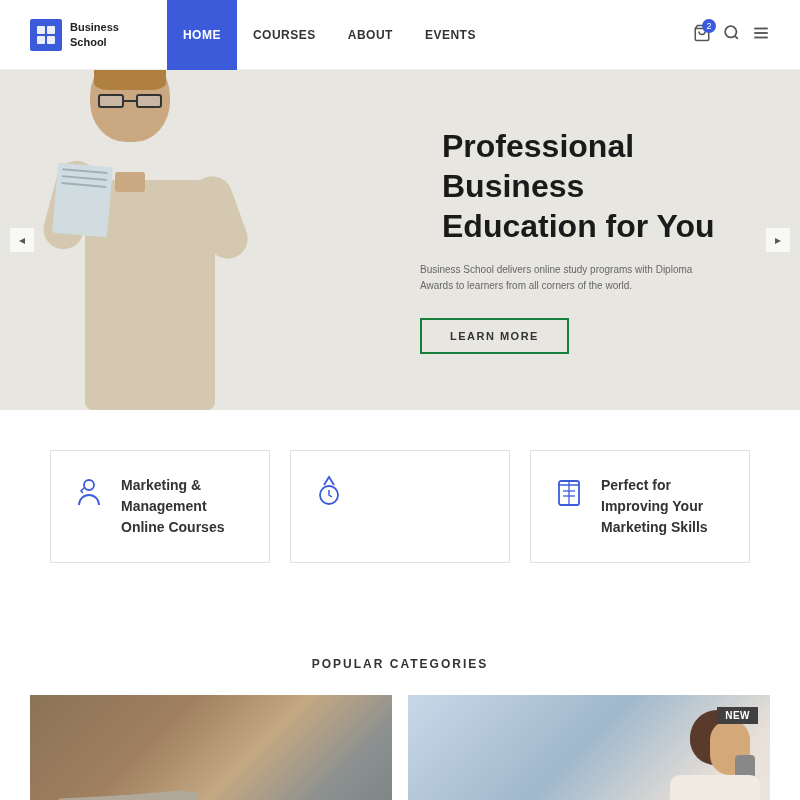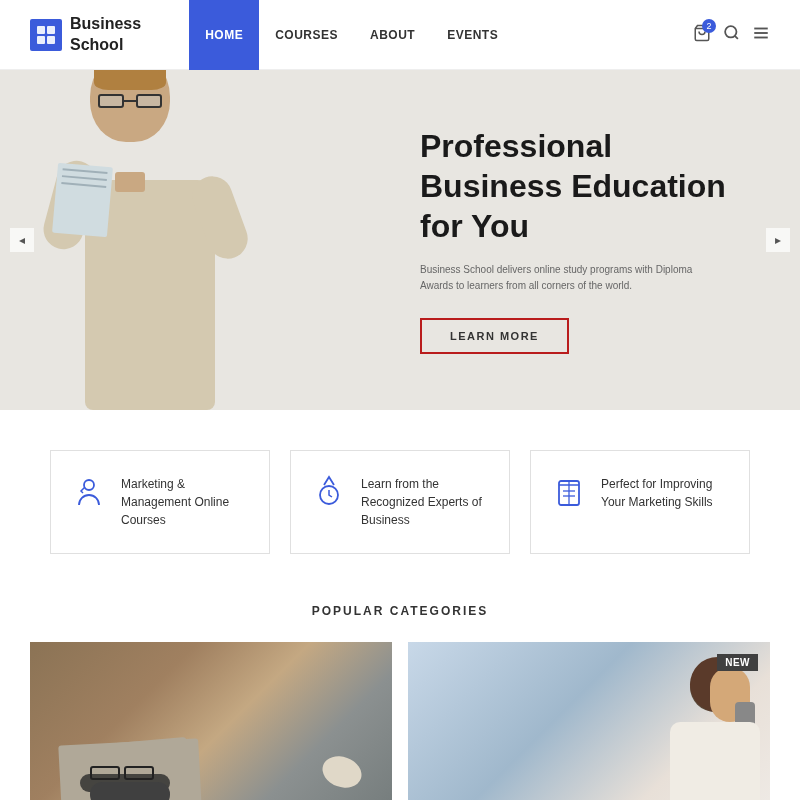--- a/index.html
+++ b/index.html
@@ -18,21 +18,21 @@
       display: flex;
       align-items: center;
       gap: 8px;
       margin-right: 20px;
     }
     .logo-icon {
       width: 32px;
       height: 32px;
     }
     .logo-text {
-      font-size: 16px;
+      font-size: 11px;
       font-weight: 700;
       color: #222;
       line-height: 1.3;
     }
     .nav {
       display: flex;
       align-items: center;
       gap: 0;
       flex: 1;
       margin-left: 28px;
@@ -128,32 +128,33 @@
       top: 50%;
       transform: translateY(-50%);
       max-width: 320px;
     }
     .hero-title {
       font-size: 32px;
       font-weight: 700;
       color: #1a1a1a;
       line-height: 1.25;
       margin-bottom: 16px;
+      margin-left: 22px;
     }
     .hero-desc {
       font-size: 10px;
       color: #666;
       line-height: 1.6;
       margin-bottom: 24px;
       max-width: 280px;
     }
     .hero-btn {
       display: inline-block;
       padding: 10px 28px;
-      border: 2px solid #b91c1c;
+      border: 2px solid #15803d;
       font-size: 11px;
       font-weight: 700;
       color: #333;
       text-transform: uppercase;
       letter-spacing: 1.5px;
       cursor: pointer;
       background: transparent;
     }
 
     
@@ -172,38 +173,39 @@
       gap: 14px;
       max-width: 220px;
     }
     .feature-icon {
       width: 36px;
       height: 36px;
       flex-shrink: 0;
       color: #3B5BDB;
     }
     .feature-text {
-      font-size: 12px;
-      font-weight: 400;
+      font-size: 14px;
+      font-weight: 700;
       color: #333;
       line-height: 1.5;
     }
 
     
     .categories-section {
       padding: 10px 30px 30px;
     }
     .section-title {
       text-align: center;
       font-size: 12px;
       font-weight: 700;
       letter-spacing: 2px;
       text-transform: uppercase;
       color: #333;
       margin-bottom: 24px;
+      margin-top: 44px;
     }
     .categories-grid {
       display: grid;
       grid-template-columns: 1fr 1fr;
       gap: 16px;
     }
     .category-card {
       position: relative;
       background: #ddd;
       overflow: hidden;
@@ -372,21 +374,20 @@
   </div>
 
   <div class="feature-card">
     <div class="feature-icon">
       <svg viewBox="0 0 36 36" fill="none" xmlns="http://www.w3.org/2000/svg">
         <circle cx="18" cy="20" r="9" stroke="#3B5BDB" stroke-width="1.8" fill="none"></circle>
         <path d="M13 10l5-8 5 8" stroke="#3B5BDB" stroke-width="1.8" fill="none"></path>
         <path d="M18 15v5l3 2" stroke="#3B5BDB" stroke-width="1.5"></path>
       </svg>
     </div>
-    <div class="feature-text">Learn from the Recognized Experts of Business</div>
   </div>
 
   <div class="feature-card">
     <div class="feature-icon">
       <svg viewBox="0 0 36 36" fill="none" xmlns="http://www.w3.org/2000/svg">
         <rect x="8" y="6" width="20" height="24" rx="2" stroke="#3B5BDB" stroke-width="1.8" fill="none"></rect>
         <line x1="8" y1="10" x2="28" y2="10" stroke="#3B5BDB" stroke-width="1.5"></line>
         <line x1="12" y1="16" x2="24" y2="16" stroke="#3B5BDB" stroke-width="1.3"></line>
         <line x1="12" y1="21" x2="24" y2="21" stroke="#3B5BDB" stroke-width="1.3"></line>
         <line x1="18" y1="6" x2="18" y2="30" stroke="#3B5BDB" stroke-width="1.3"></line>

